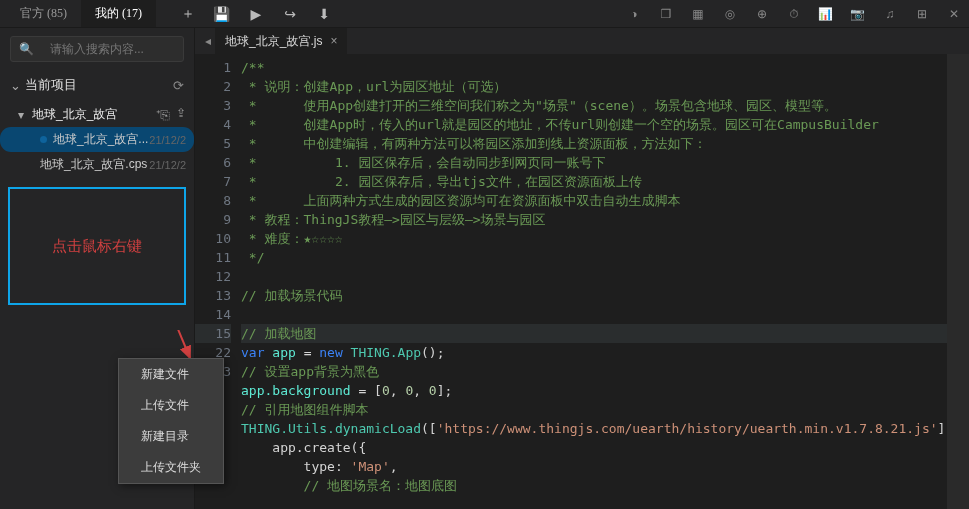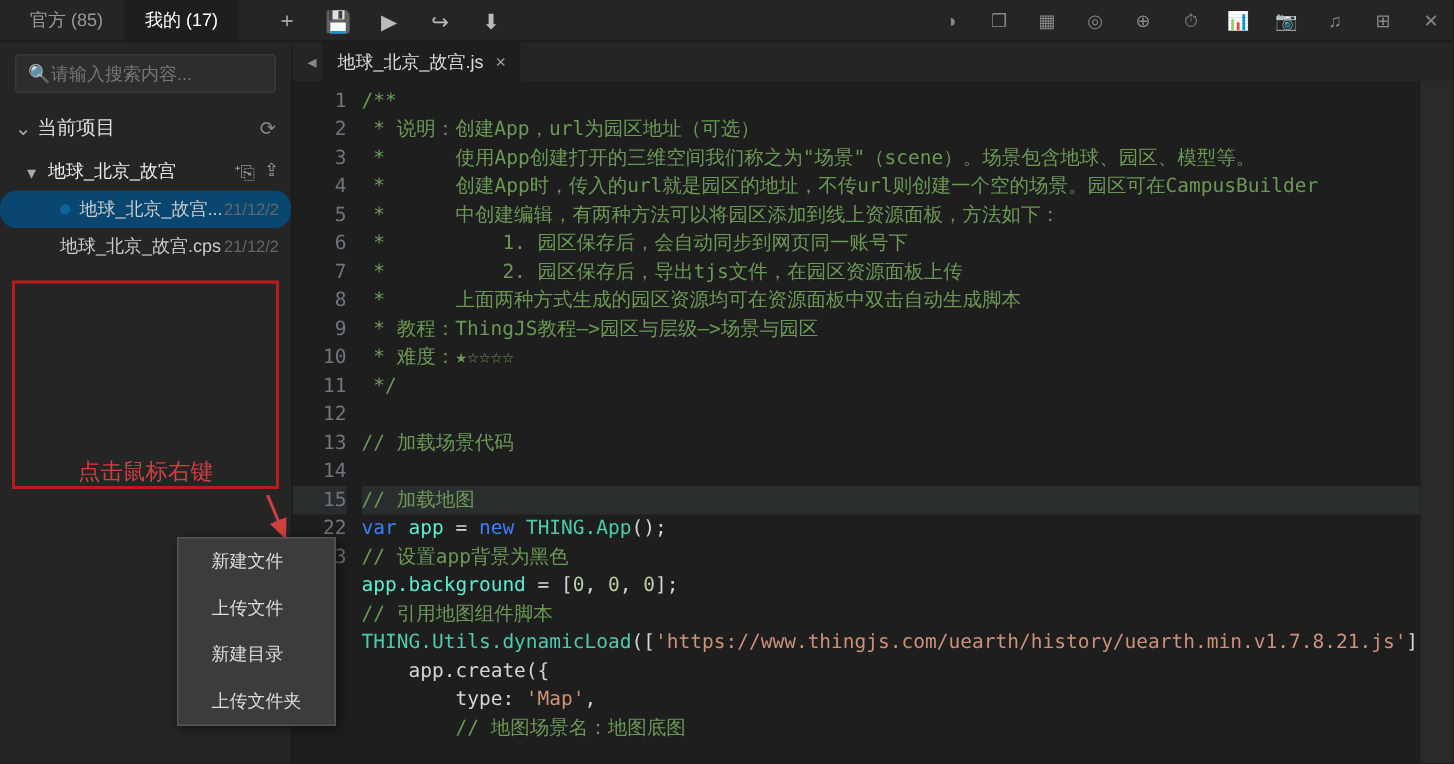--- a/index.html
+++ b/index.html
@@ -1,41 +1,41 @@
 <!DOCTYPE html>
 <html><head>
 <meta charset="utf-8">
 <style>
 * { margin: 0; padding: 0; box-sizing: border-box; }
 body { font-family: "Microsoft YaHei", Arial, sans-serif; font-size: 12px; background: #1e1e1e; color: #ccc; overflow: hidden; width: 969px; height: 509px; }
 .top-bar { height: 28px; background: #252526; display: flex; align-items: center; padding: 0 6px; border-bottom: 1px solid #1a1a1a; }
-.tabs-left { display: flex; height: 100%; }
+.tabs-left { display: flex; height: 100%; font-family: Liberation Serif, serif; }
 .tab-l { padding: 0 14px; display: flex; align-items: center; cursor: pointer; color: #999; background: transparent; }
 .tab-l.active { background: #1e1e1e; color: #ffffff; }
 .toolbar-icons { display: flex; align-items: center; gap: 18px; margin-left: 24px; }
 .toolbar-icon { width: 16px; height: 16px; display: inline-flex; align-items: center; justify-content: center; cursor: pointer; color: #bbb; font-size: 14px; }
 .right-icons { margin-left: auto; display: flex; gap: 14px; }
 .right-icons .ico { width: 18px; height: 18px; display: inline-flex; align-items: center; justify-content: center; color: #888; cursor: pointer; }
 .body-row { display: flex; height: calc(100% - 28px); }
 .sidebar { width: 195px; background: #252526; display: flex; flex-direction: column; border-right: 1px solid #1a1a1a; }
 .search-wrap { padding: 8px 10px; }
 .search { width: 100%; background: #2d2d2d; border: 1px solid #3a3a3a; border-radius: 3px; height: 26px; display: flex; align-items: center; padding: 0 8px; color: #888; }
-.search input { background: none; border: none; outline: none; color: #ccc; flex: 1; font-size: 12px; margin-left: 0; }
+.search input { background: none; border: none; outline: none; color: #ccc; flex: 1; font-size: 12px; margin-left: 16px; }
 .section-head { display: flex; align-items: center; padding: 6px 10px; color: #ddd; font-size: 13px; }
 .section-head .sp { margin-left: auto; color: #888; cursor: pointer; }
 .tree { padding: 2px 0; }
 .tree-row { display: flex; align-items: center; padding: 4px 8px 4px 18px; cursor: pointer; color: #ccc; }
 .tree-row .caret { width: 10px; color: #aaa; margin-right: 4px; }
 .tree-row.bold { color: #eee; }
 .tree-row.indent { padding-left: 40px; border-radius: 11px; }
 .tree-row .dot { width: 7px; height: 7px; border-radius: 50%; background: #0e639c; margin-right: 6px; flex-shrink: 0; }
 .tree-row.active { background: #094771; }
 .tree-row .date { margin-left: auto; color: #666; font-size: 11px; text-align: right; }
 .tree-row .file-icos { margin-left: auto; display: flex; gap: 6px; color: #999; }
-.red-box { margin: 8px; border: 2px solid #b91c1c; height: 139px; display: flex; align-items: flex-end; justify-content: center; color: #d04040; font-size: 15px; position: relative; }
+.red-box { margin: 8px; border: 2px solid #0ea5e9; height: 118px; display: flex; align-items: center; justify-content: center; color: #d04040; font-size: 15px; position: relative; }
 .arrow-svg { position: absolute; left: 170px; top: 330px; pointer-events: none; }
 .ctx-menu { position: absolute; left: 118px; top: 358px; background: #3c3c3c; border: 1px solid #555; box-shadow: 2px 2px 8px rgba(0,0,0,.5); z-index: 20; }
 .ctx-item { padding: 7px 22px; color: #ddd; cursor: pointer; white-space: nowrap; font-size: 12px; }
 .editor-area { flex: 1; display: flex; flex-direction: column; background: #1e1e1e; min-width: 0; }
 .ed-tabs { height: 26px; background: #252526; display: flex; align-items: center; padding-left: 6px; }
 .ed-tabs .arrow { color: #888; padding: 0 4px; cursor: pointer; }
 .ed-tab { height: 100%; display: flex; align-items: center; padding: 0 10px; background: #1e1e1e; color: #ddd; position: relative; cursor: pointer; }
 .ed-tab .close { margin-left: 8px; color: #999; }
 .code-wrap { flex: 1; display: flex; overflow: hidden; position: relative; font-family: Consolas, monospace; font-size: 13px; }
 .gutter { width: 46px; background: #1e1e1e; color: #6e7681; text-align: right; padding: 4px 10px 4px 0; line-height: 19px; }

